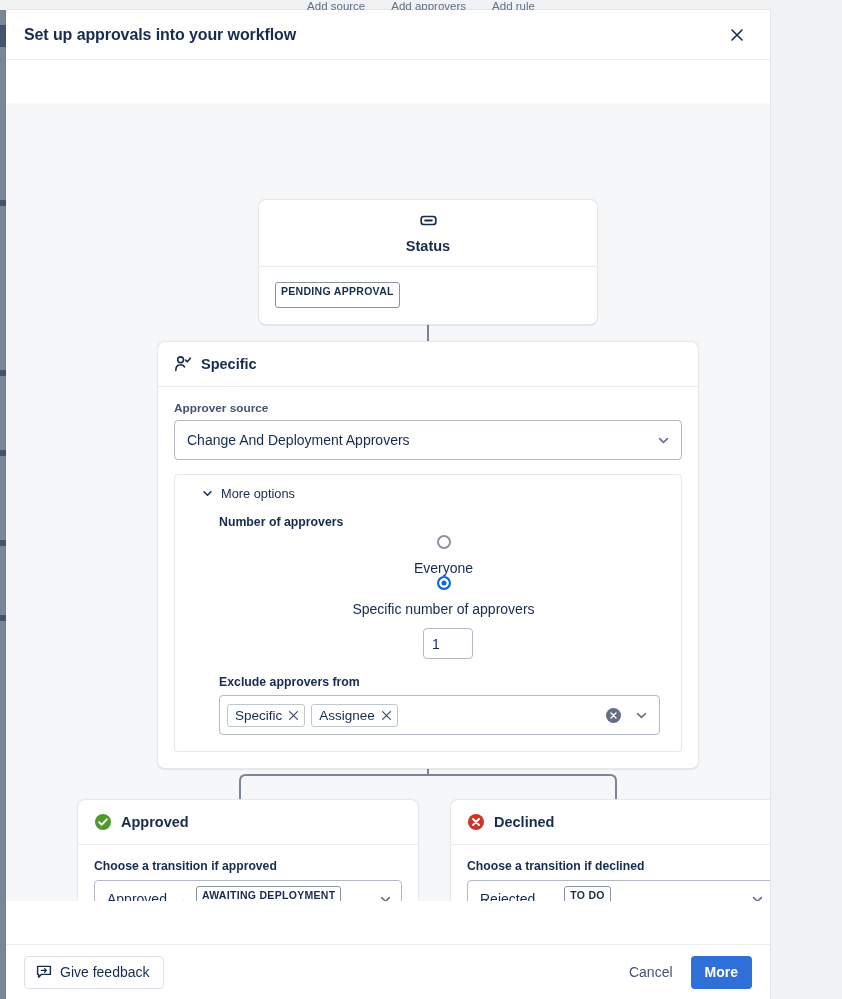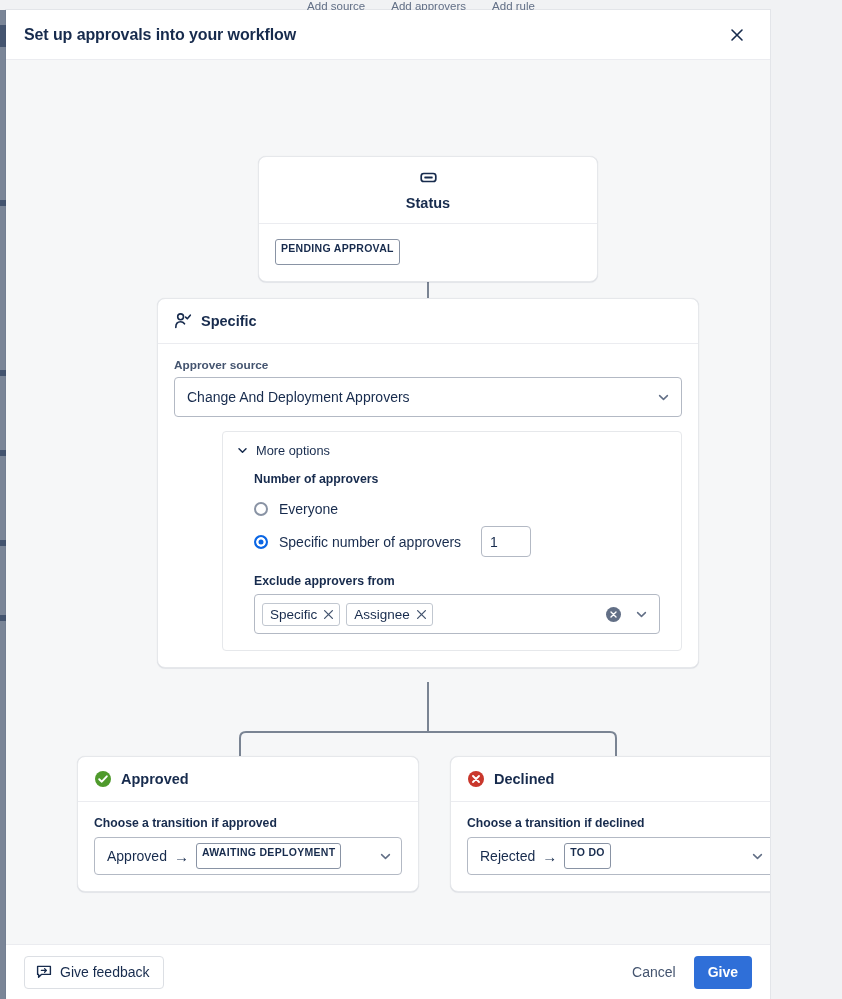--- a/index.html
+++ b/index.html
@@ -33,20 +33,21 @@
   }
 
   
   #modal {
     position: absolute;
     left: 6px; top: 10px;
     width: 764px; height: 989px;
     background: #ffffff;
     display: flex; flex-direction: column;
     box-shadow: 0 0 0 1px rgba(9,30,66,0.06);
+    gap: 43px;
   }
 
   #modal-header {
     flex: 0 0 50px;
     display: flex; align-items: center;
     padding: 0 18px 0 18px;
     background: #ffffff;
     border-bottom: 1px solid #ebecf0;
   }
   #modal-title {
@@ -133,40 +134,40 @@
     font-size: 14px; color: #172b4d;
   }
   .select-box .sel-value { flex: 1 1 auto; overflow: hidden; white-space: nowrap; }
   .chev { color: #626f86; display: flex; align-items: center; }
 
   .more-options-panel {
     margin-top: 14px;
     border: 1px solid #e6e8eb;
     border-radius: 4px;
     background: #ffffff;
-    padding: 11px 13px 16px 13px;
-    margin-left: 48px;
+    padding: 11px 13px 16px 26px;
   }
   .more-options-toggle {
     display: flex; align-items: center; gap: 7px;
     font-size: 12.8px; color: #172b4d;
     cursor: pointer;
     user-select: none;
   }
   .subsection-label {
     font-size: 12.3px; font-weight: 700; color: #172b4d;
     margin: 14px 0 6px 18px;
   }
 
   .radio-row {
     display: flex; align-items: center;
     gap: 11px;
     margin: 0 0 0 18px;
     min-height: 33px;
     cursor: pointer;
+    flex-direction: column;
   }
   .radio {
     width: 14px; height: 14px; border-radius: 50%;
     border: 2px solid #8993a4; background: #fff;
     flex: 0 0 auto;
   }
   .radio.checked {
     border-color: #0b66e4;
     background: #0b66e4;
     box-shadow: inset 0 0 0 2.5px #ffffff;
@@ -450,17 +451,17 @@
   <div id="modal-footer">
     <button id="feedback-btn">
       <svg width="16" height="16" viewBox="0 0 16 16">
         <path d="M1.6 2.4 H14.4 V10.4 H5.4 L2.6 13.2 V10.4 H1.6 Z" fill="none" stroke="#172b4d" stroke-width="1.4" stroke-linejoin="round"></path>
         <path d="M5.4 6.4 H10.4 M8.6 4.6 L10.4 6.4 L8.6 8.2" fill="none" stroke="#172b4d" stroke-width="1.3" stroke-linecap="round" stroke-linejoin="round"></path>
       </svg>
       <span>Give feedback</span>
     </button>
     <div id="footer-right">
       <button id="cancel-btn">Cancel</button>
-      <button id="save-btn">Give</button>
+      <button id="save-btn">More</button>
     </div>
   </div>
 
 </div>
 
 </body></html>

